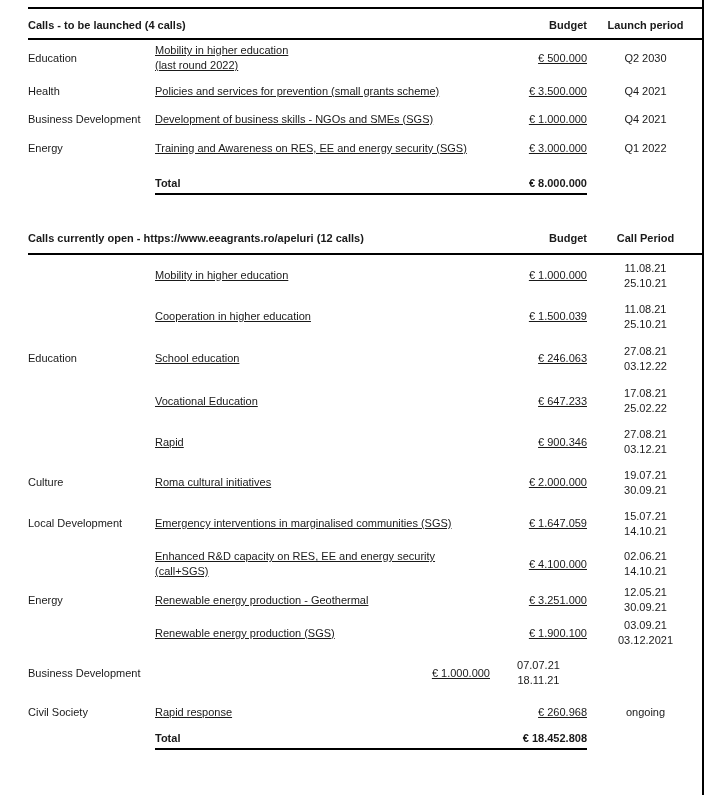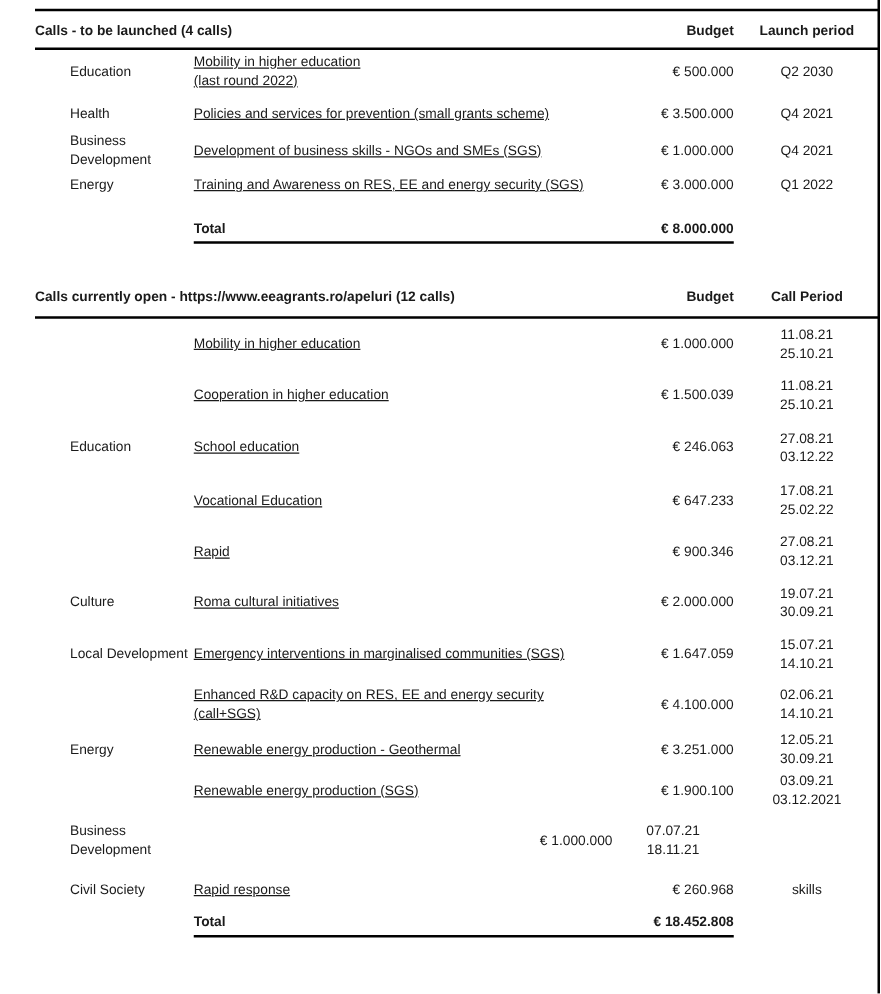--- a/index.html
+++ b/index.html
@@ -31,23 +31,23 @@
   .tbl1 .thead { border-top:2px solid #000; height:33px; padding-top:4px; }
   .tbl2 .thead { height:31px; }
   .thead .h-budget { text-align:right; }
   .thead .h-period { text-align:center; }
 
   .row {
     display:grid;
     grid-template-columns:127px 335px 97px 117px;
     align-items:center;
   }
-  .cell-sector { white-space:pre-line;margin-left:28px; }
+  .cell-sector { white-space:pre-line; }
   .cell-call   { white-space:pre-line; padding-right:8px;text-decoration:underline; }
-  .cell-budget { text-align:right; }
+  .cell-budget { text-align:right;text-decoration:underline; }
   .cell-period { text-align:center; white-space:pre-line; line-height:15px; }
 
   .total-row {
     display:grid;
     grid-template-columns:127px 432px 117px;
   }
   .tbl1 .total-row { margin-top:10px; height:21px; }
   .tbl2 .total-row { height:22px; }
   .total-inner {
     grid-column:2;
@@ -185,21 +185,21 @@
     <div class="row" style="height:46px">
       <div class="cell-sector">Business Development</div>
       <div class="cell-budget">€ 1.000.000</div>
       <div class="cell-period">07.07.21
 18.11.21</div>
     </div>
     <div class="row" style="height:32px">
       <div class="cell-sector">Civil Society</div>
       <div class="cell-call">Rapid response</div>
       <div class="cell-budget">€ 260.968</div>
-      <div class="cell-period">skills</div>
+      <div class="cell-period">ongoing</div>
     </div>
 
     <div class="total-row">
       <div></div>
       <div class="total-inner">
         <span>Total</span>
         <span>€ 18.452.808</span>
       </div>
       <div></div>
     </div>

